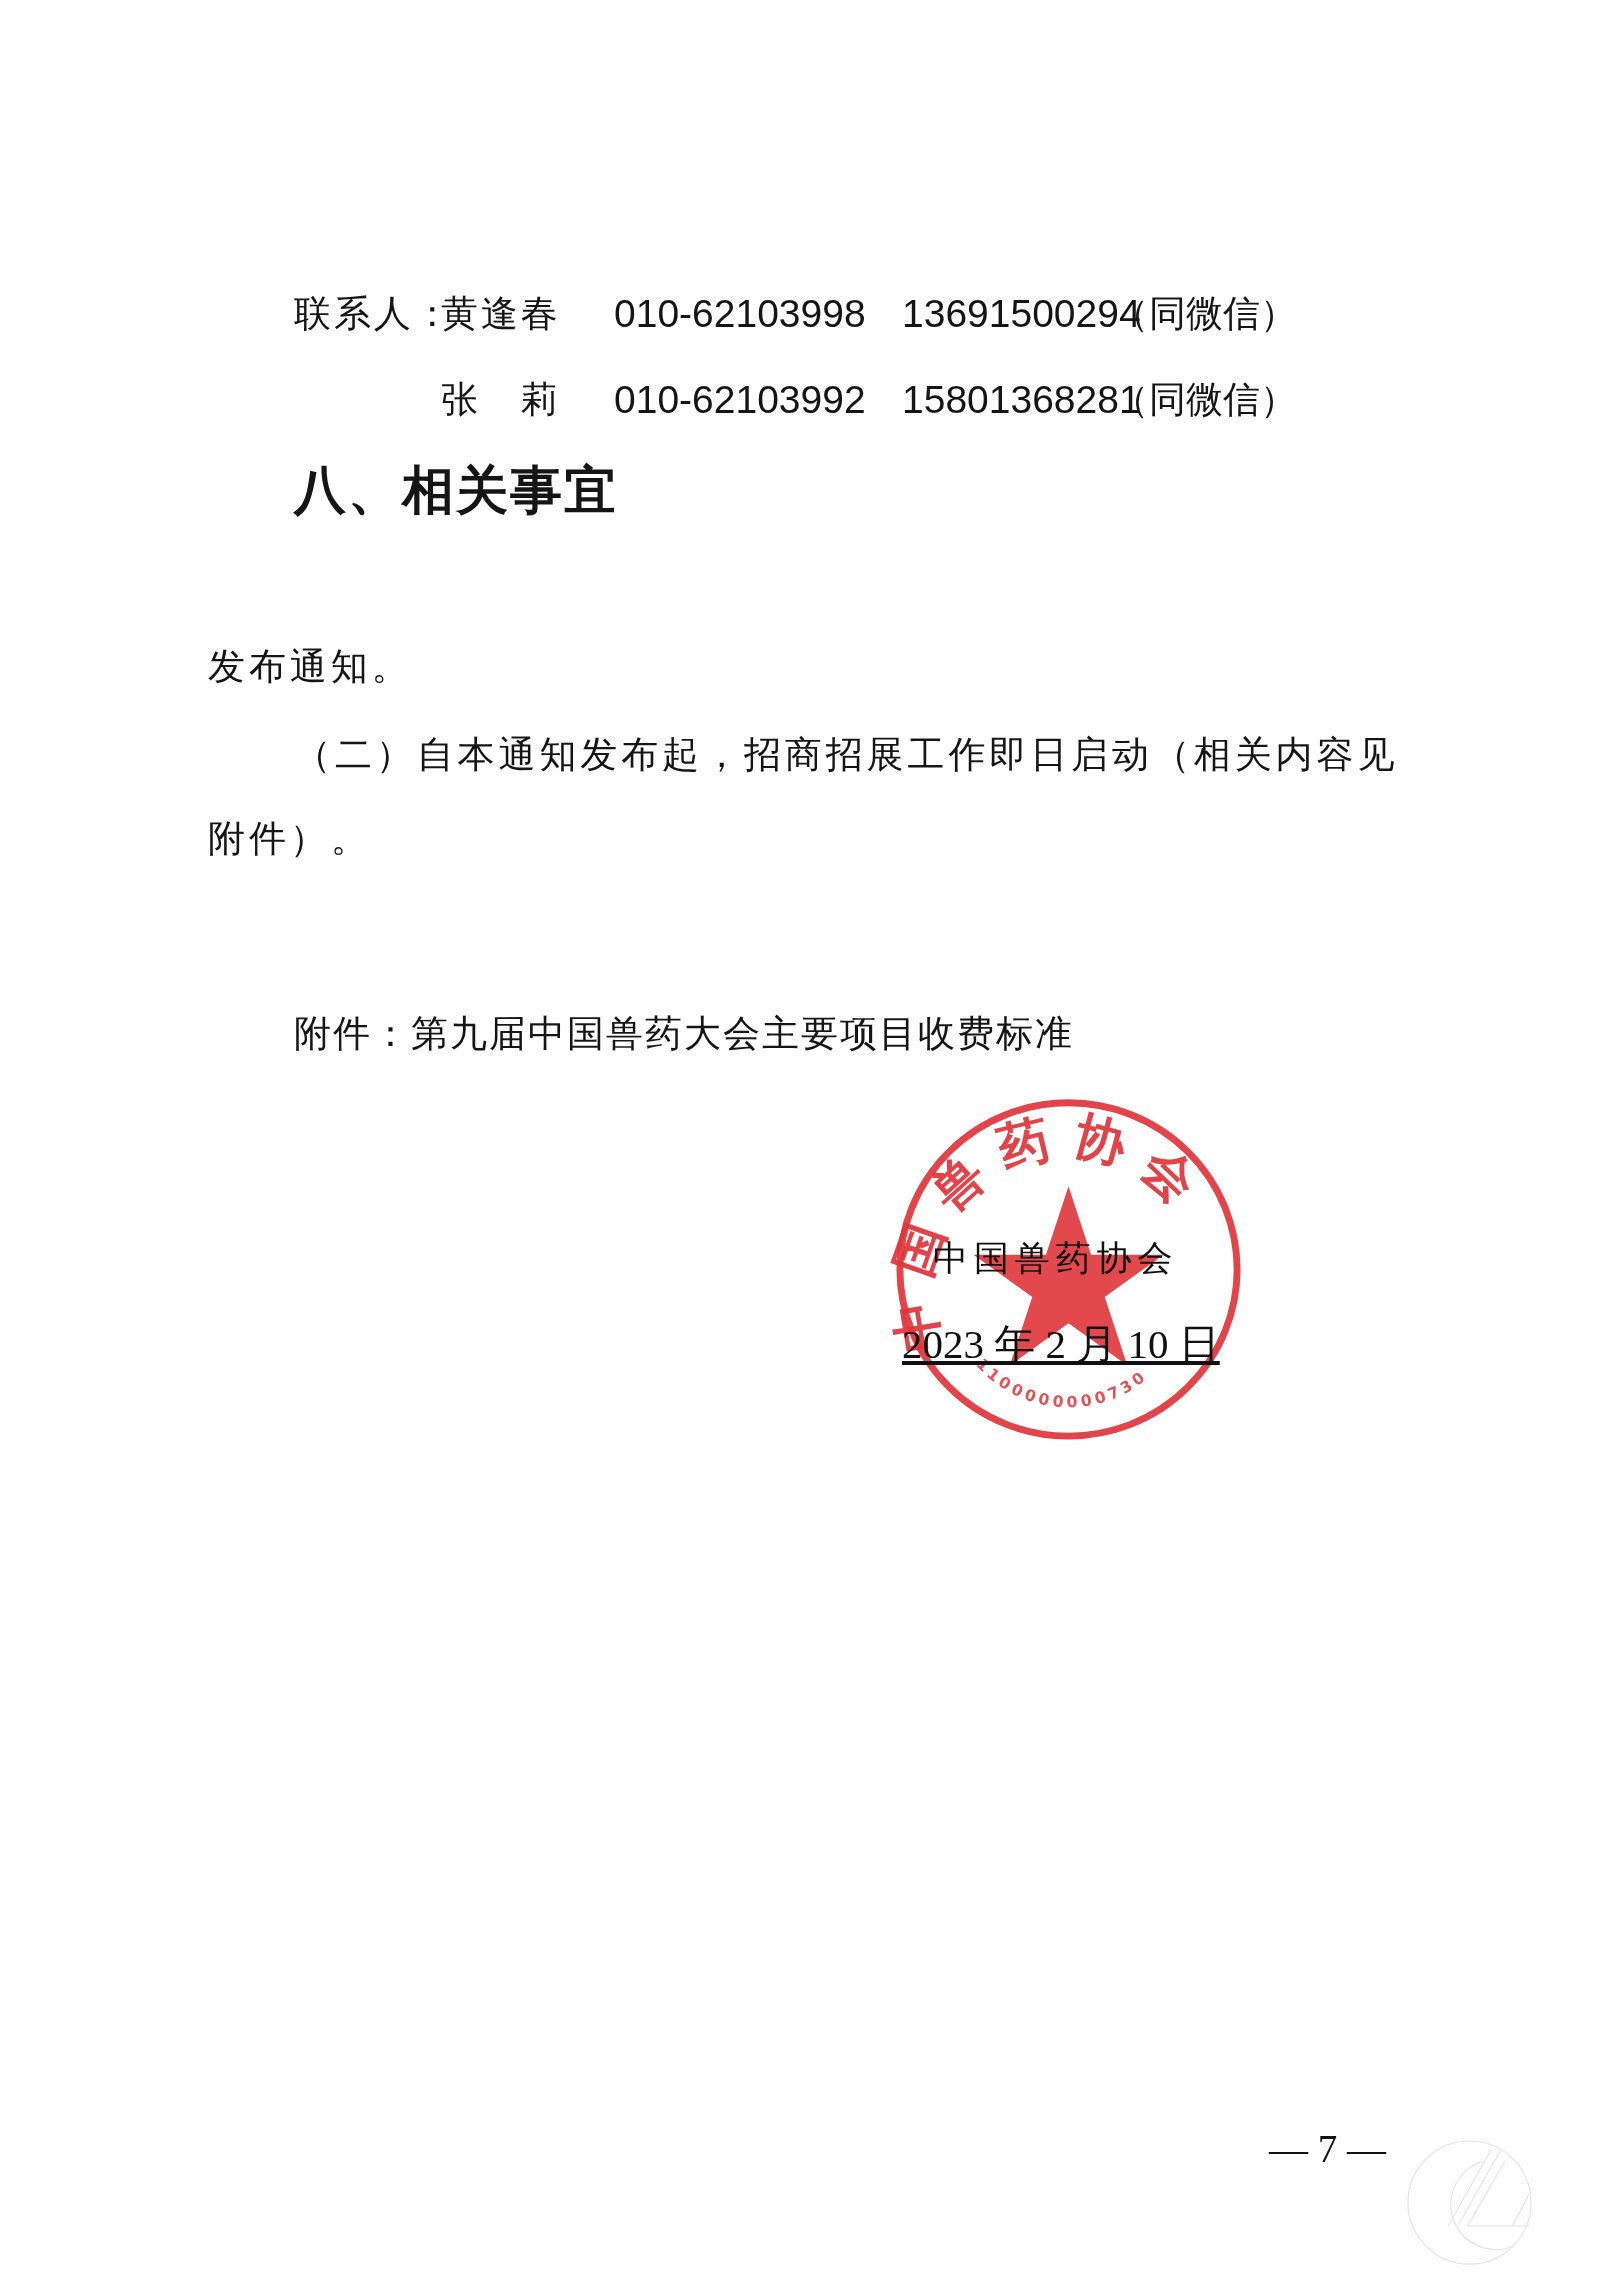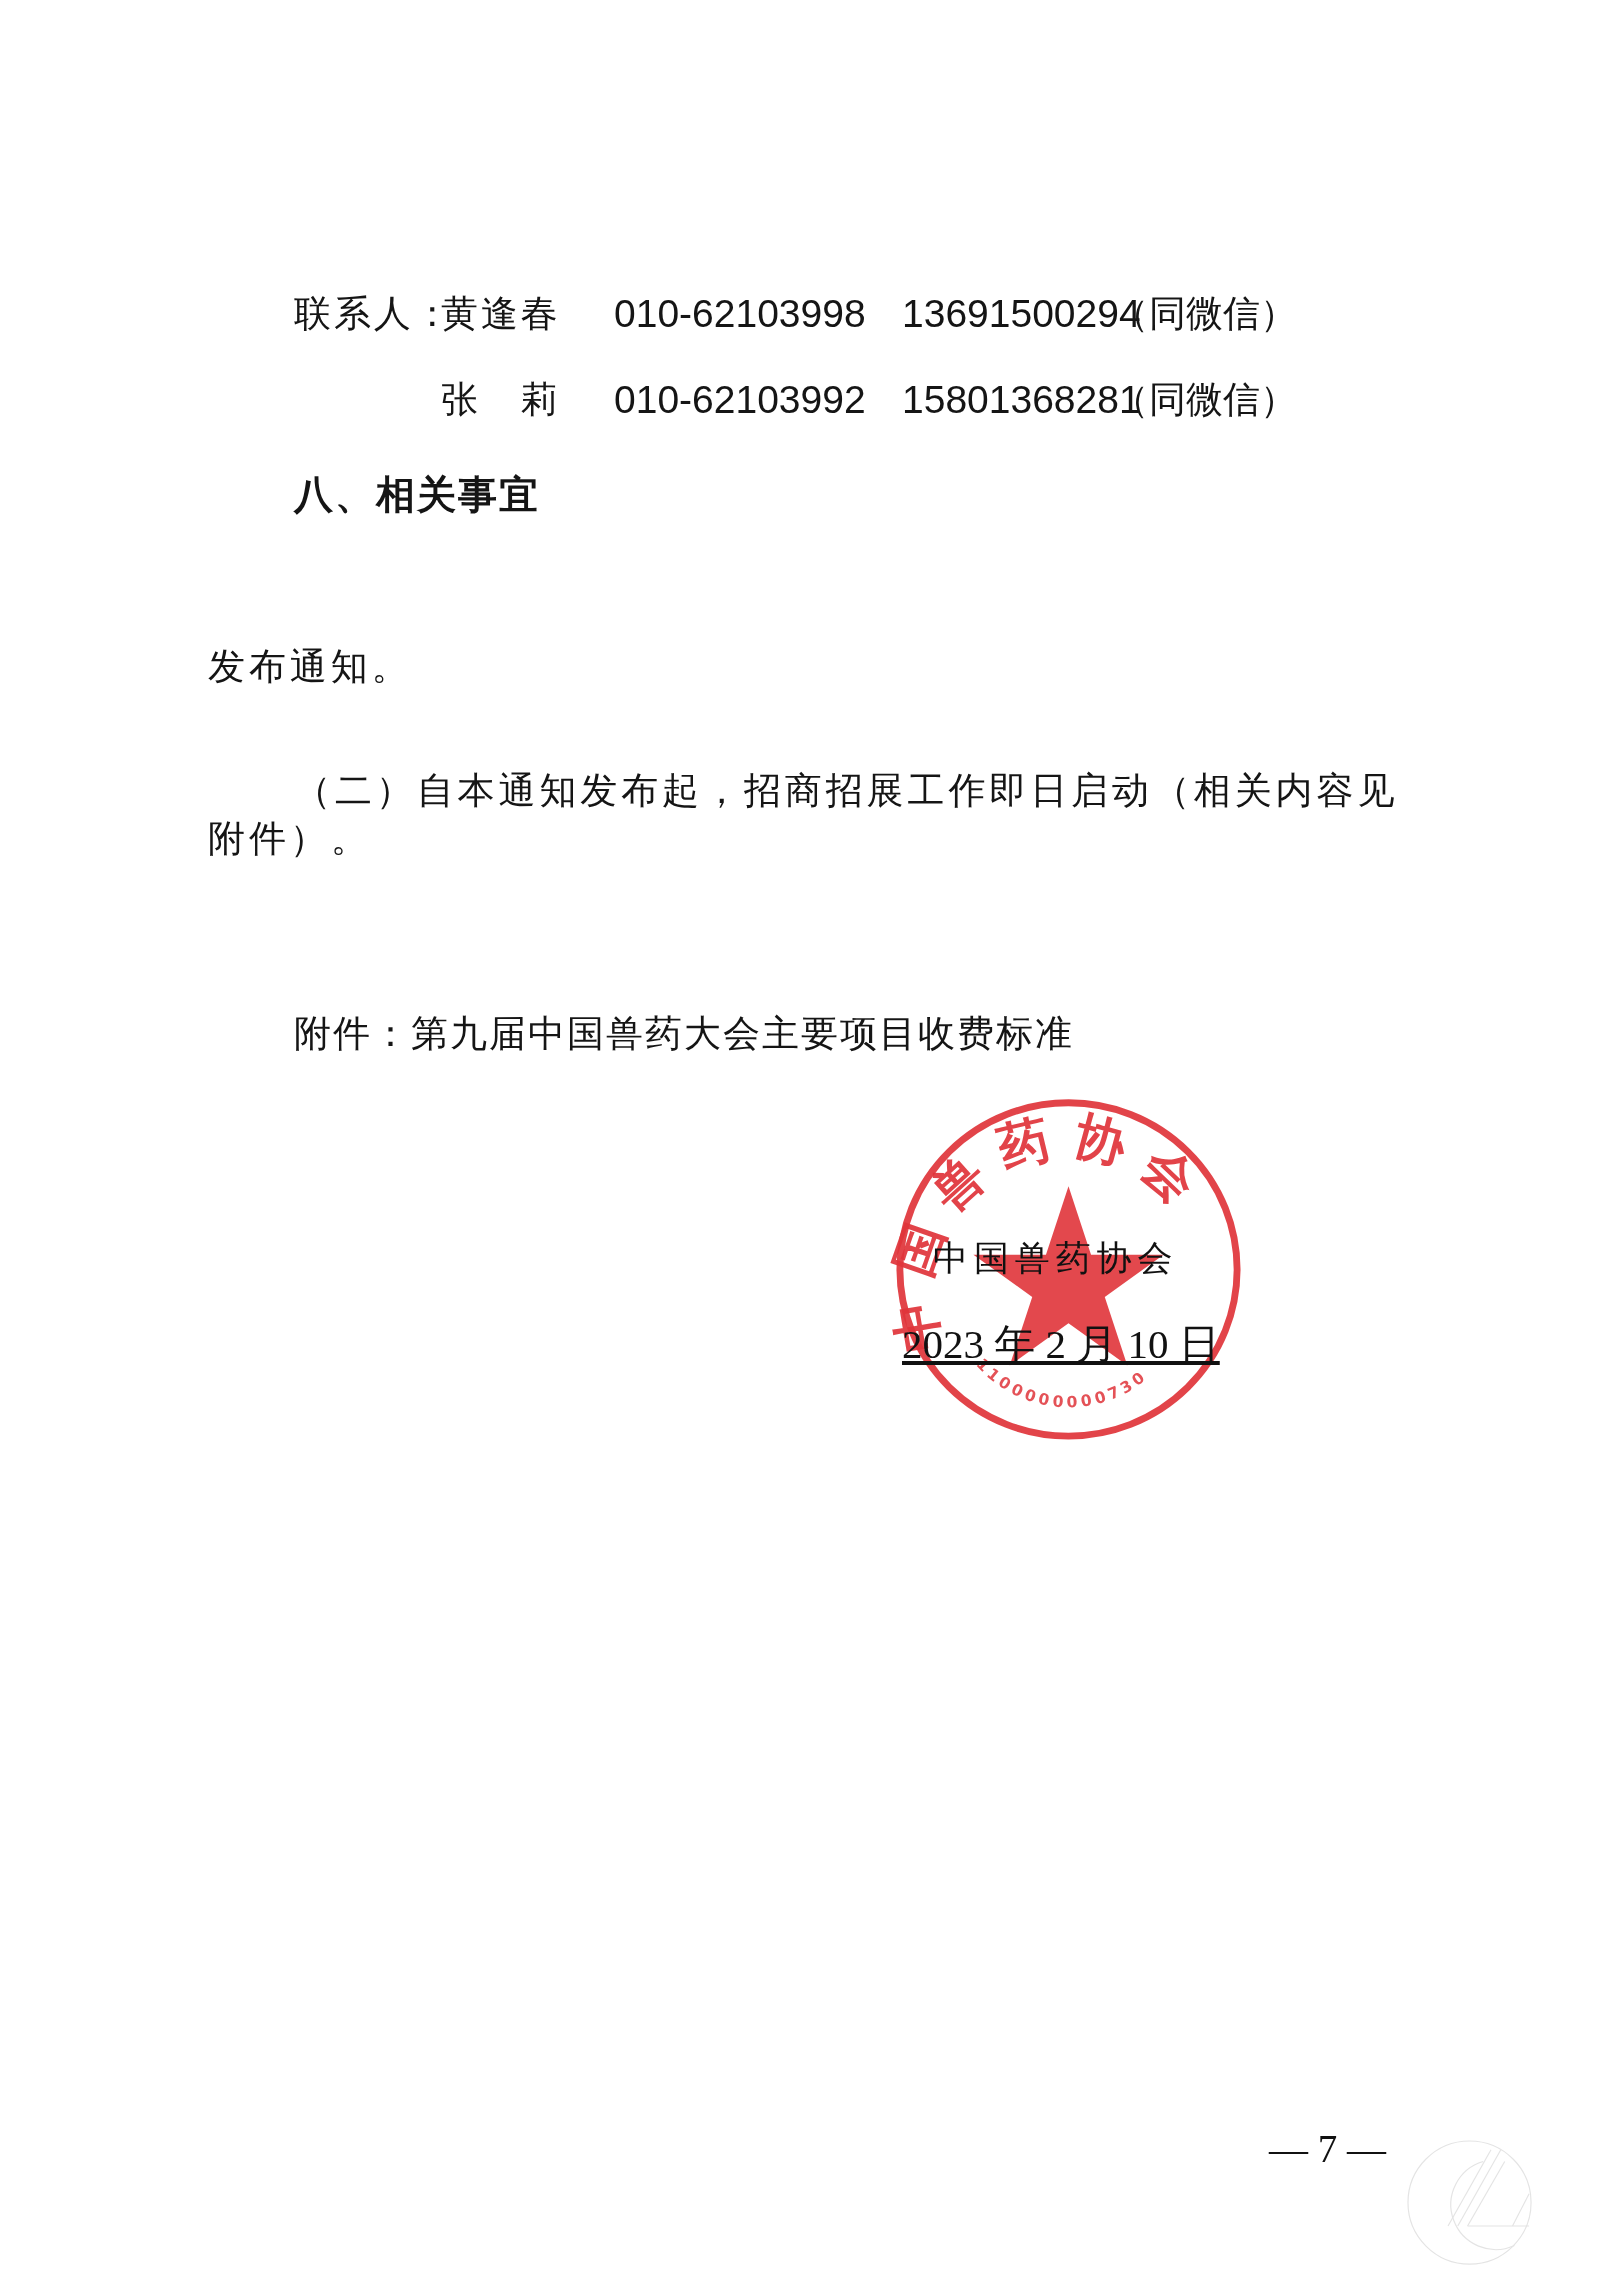--- a/index.html
+++ b/index.html
@@ -30,23 +30,23 @@
       position: absolute;
       top: 0;
     }
     .num {
       font-family: Liberation Sans, sans-serif;
       font-size: 39px;
       letter-spacing: 0;
     }
     .heading {
       position: absolute;
-      font-family: Liberation Serif, serif;
+      font-family: Liberation Mono, monospace;
       font-weight: bold;
-      font-size: 39px;
+      font-size: 52px;
       line-height: 49px;
       letter-spacing: 2px;
       white-space: nowrap;
     }
     .para {
       position: absolute;
       font-size: 37px;
       line-height: 47px;
       letter-spacing: 3.9px;
       white-space: nowrap;
@@ -104,21 +104,21 @@
     <span style="left:147px; letter-spacing:2.9px;">张　莉</span>
     <span class="num" style="left:320px;">010-62103992</span>
     <span class="num" style="left:608px;">15801368281</span>
     <span style="left:818px;">（同微信）</span>
   </div>
 
   <div class="heading" style="left:294px; top:470px;">八、相关事宜</div>
 
   <div class="para" style="left:208px; top:643px;">发布通知。</div>
 
-  <div class="para" style="left:294px; top:731px;margin-top:36px;">（二）自本通知发布起，招商招展工作即日启动（相关内容见</div>
+  <div class="para" style="left:294px; top:731px;">（二）自本通知发布起，招商招展工作即日启动（相关内容见</div>
   <div class="para" style="left:208px; top:815px;">附件）。</div>
 
   <div class="para" style="left:294px; top:986px; letter-spacing:2px;margin-top:24px;">附件：第九届中国兽药大会主要项目收费标准</div>
 
   <svg class="stamp" viewBox="0 0 370 355" xmlns="http://www.w3.org/2000/svg">
     <g fill="none" stroke="#e0343a" stroke-width="7" opacity="0.92">
       <ellipse cx="185" cy="180" rx="172" ry="170"></ellipse>
     </g>
     <defs>
       <path id="arcTop" d="M 62 270 A 140 140 0 1 1 308 270"></path>

